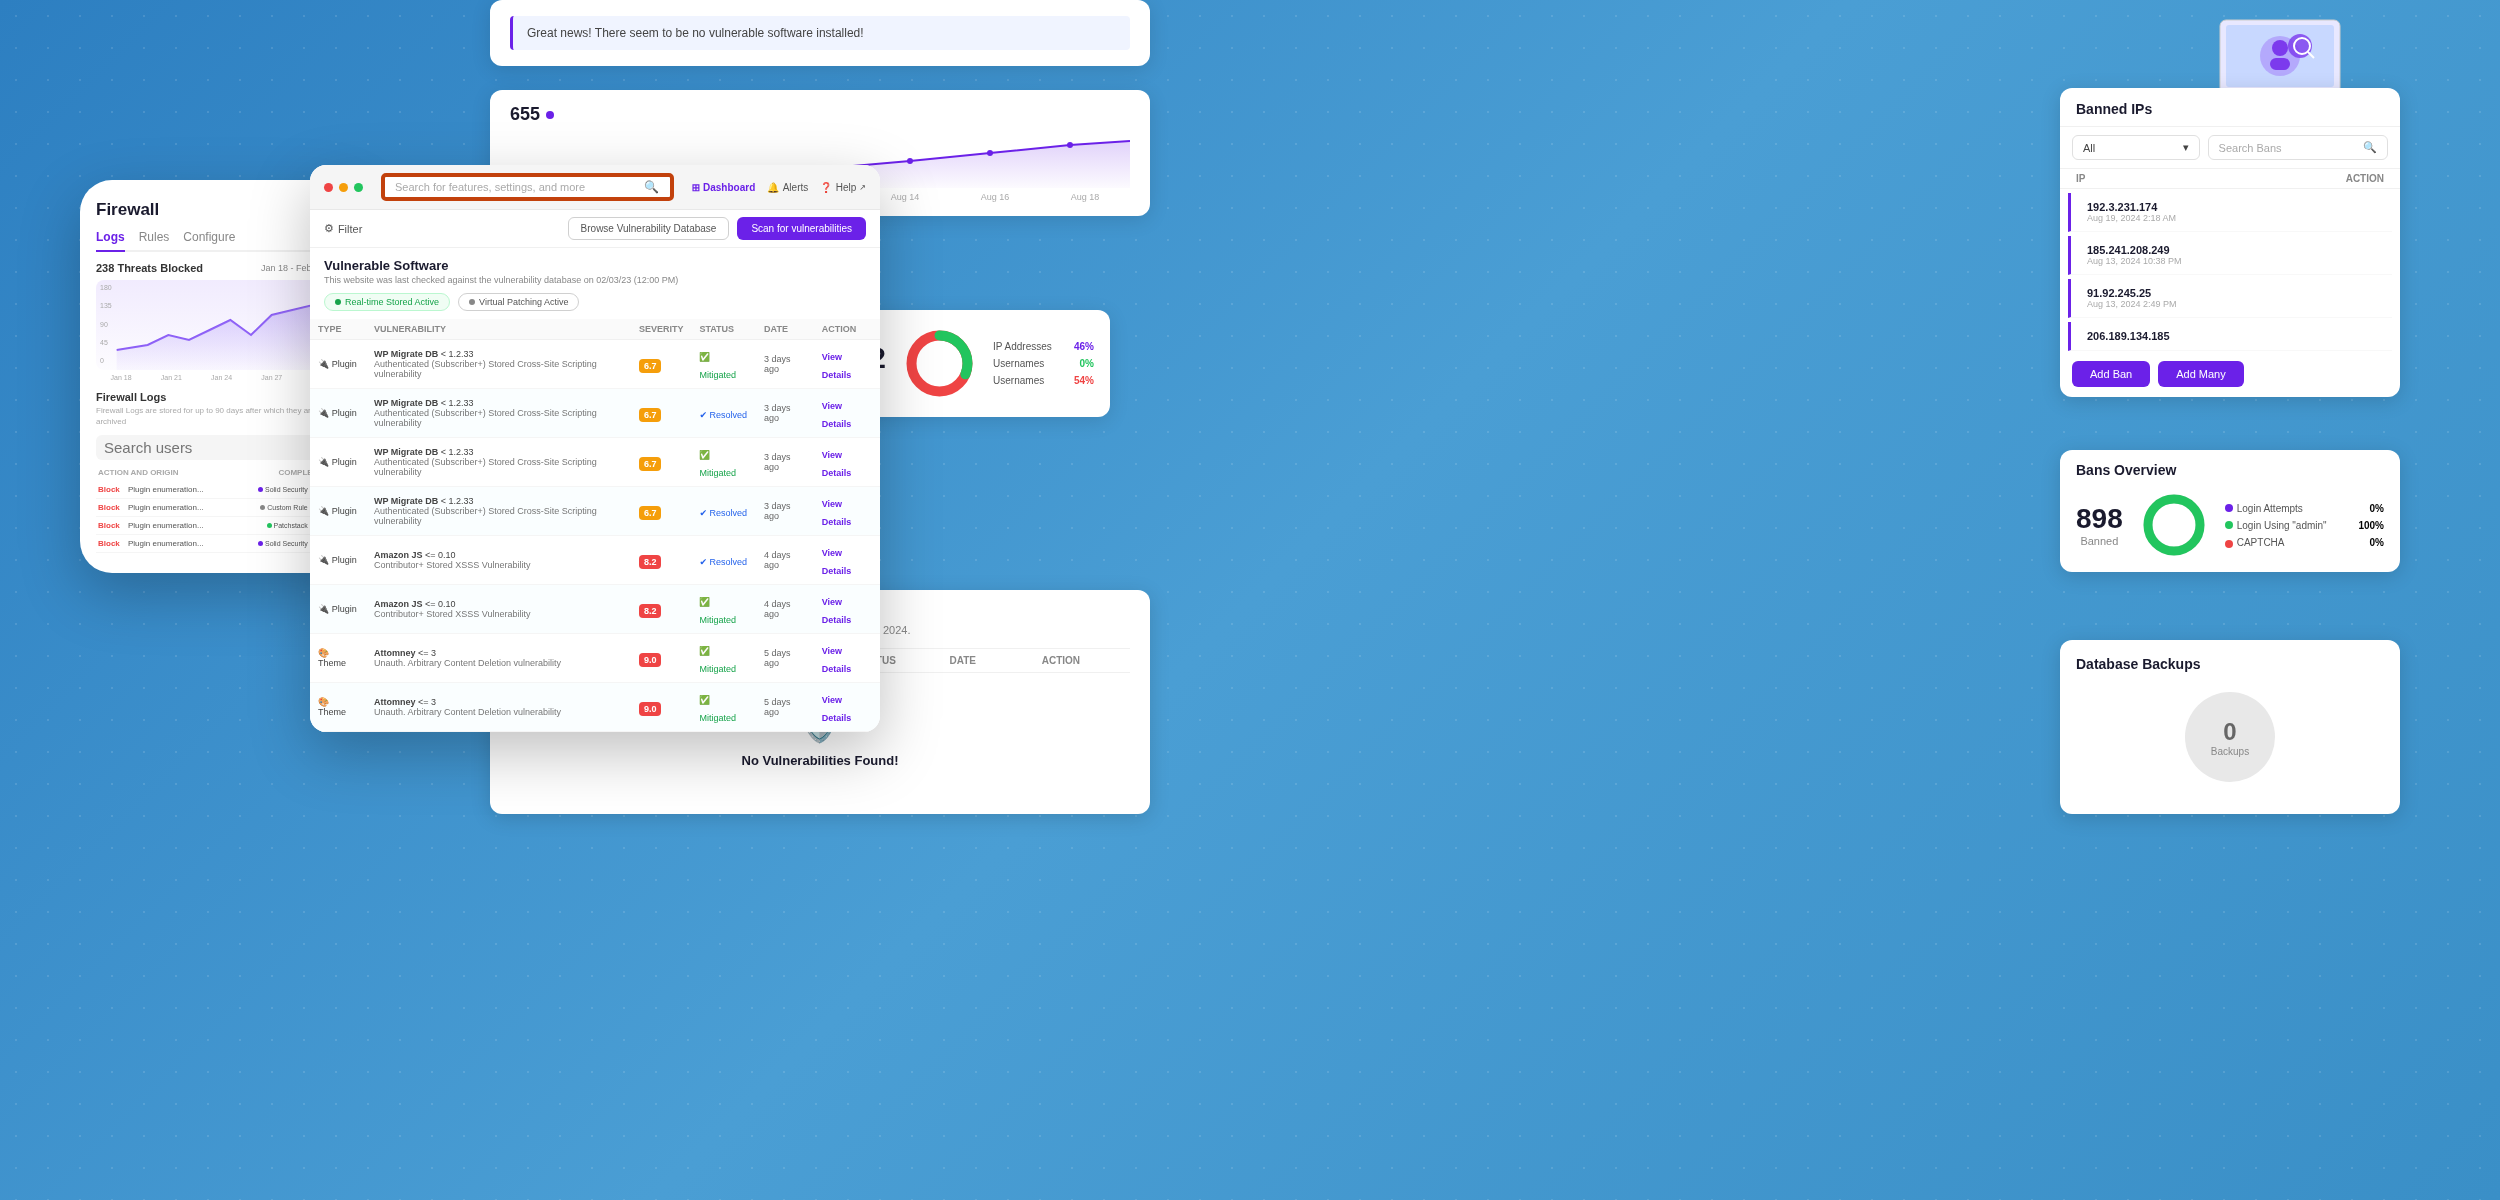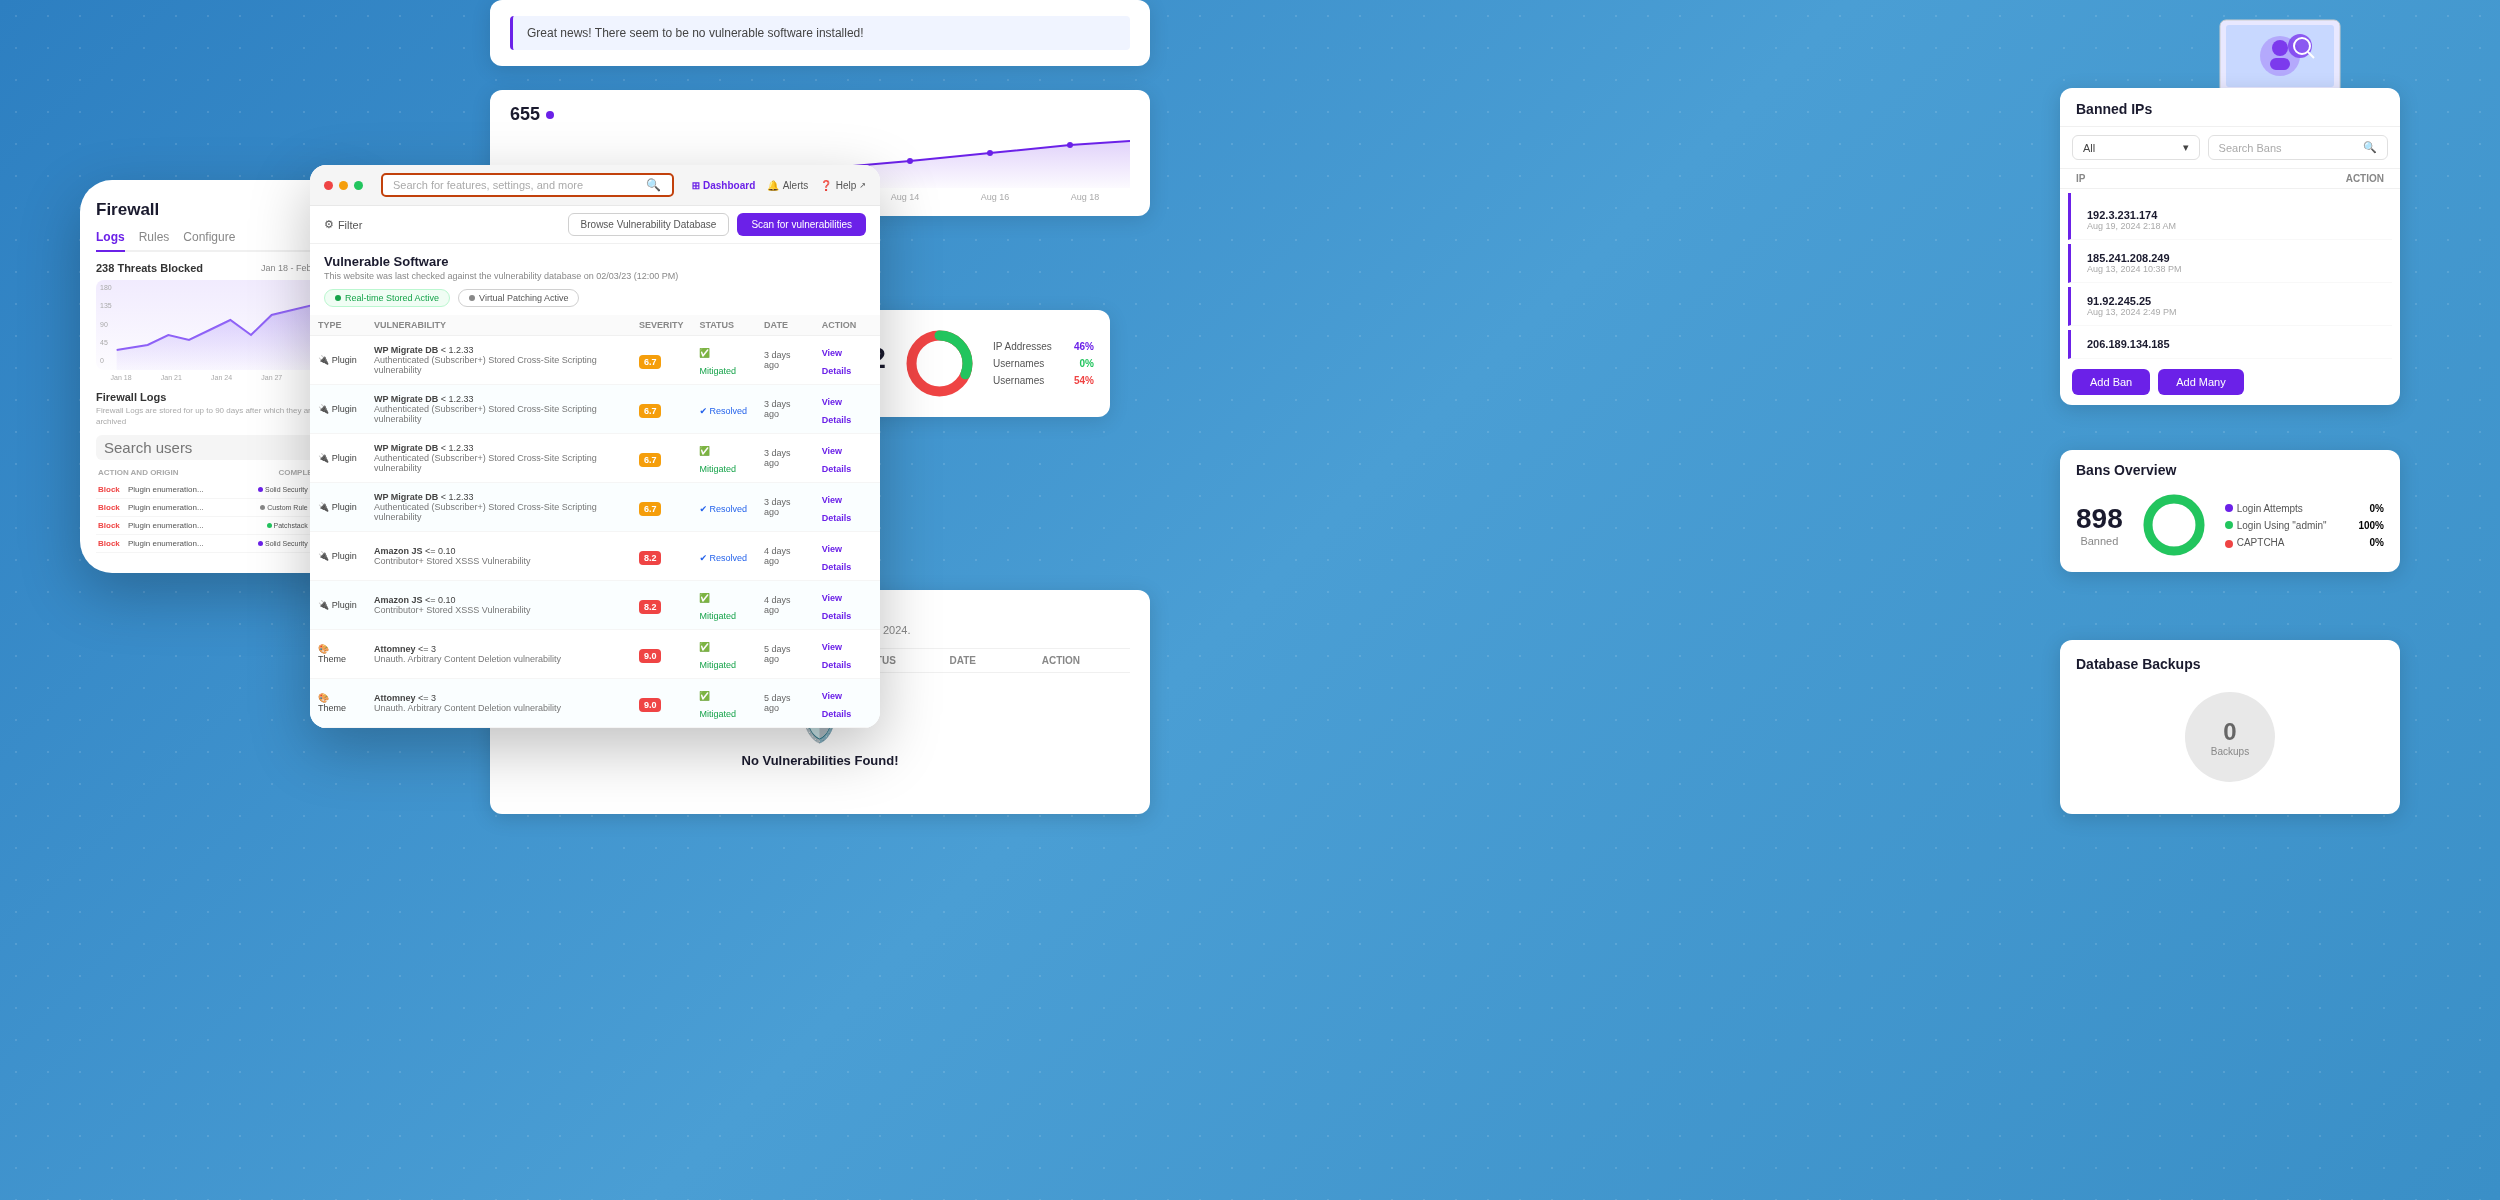--- a/index.html
+++ b/index.html
@@ -145,21 +145,21 @@
     </div>
 
     <div style="display:flex;justify-content:space-between;padding:4px 16px;border-top:1px solid #f0f0f0;border-bottom:1px solid #f0f0f0;">
       <span style="font-size:10px;font-weight:600;color:#888;">IP</span>
       <span style="font-size:10px;font-weight:600;color:#888;">ACTION</span>
     </div>
 
     <div>
       <div style="display:flex;align-items:flex-start;padding:8px 16px;border-left:3px solid #6b21e8;margin:4px 8px 0;border-bottom:1px solid #f8f8f8;">
         <div>
-          <div style="font-size:11px;font-weight:600;color:#1a1a2e;margin-top:8px;">192.3.231.174</div>
+          <div style="font-size:11px;font-weight:600;color:#1a1a2e;">192.3.231.174</div>
           <div style="font-size:9px;color:#aaa;">Aug 19, 2024 2:18 AM</div>
         </div>
       </div>
       <div style="display:flex;align-items:flex-start;padding:8px 16px;border-left:3px solid #6b21e8;margin:4px 8px 0;border-bottom:1px solid #f8f8f8;">
         <div>
           <div style="font-size:11px;font-weight:600;color:#1a1a2e;">185.241.208.249</div>
           <div style="font-size:9px;color:#aaa;">Aug 13, 2024 10:38 PM</div>
         </div>
       </div>
       <div style="display:flex;align-items:flex-start;padding:8px 16px;border-left:3px solid #6b21e8;margin:4px 8px 0;border-bottom:1px solid #f8f8f8;">
@@ -250,21 +250,21 @@
       <div style="font-size:13px;font-weight:600;color:#1a1a2e;">No Vulnerabilities Found!</div>
     </div>
   </div>
 
   <div style="position:absolute;left:310px;top:165px;width:570px;background:white;border-radius:16px;box-shadow:0 20px 60px rgba(0,0,0,0.25);z-index:25;overflow:hidden;">
 
     <div style="background:#f5f5f5;padding:8px 14px;display:flex;align-items:center;gap:6px;border-bottom:1px solid #e8e8e8;">
       <div style="width:9px;height:9px;border-radius:50%;background:#ef4444;"></div>
       <div style="width:9px;height:9px;border-radius:50%;background:#f59e0b;"></div>
       <div style="width:9px;height:9px;border-radius:50%;background:#22c55e;"></div>
-      <div style="flex:1;display:flex;align-items:center;background:white;border:2px solid #c2410c;border-radius:5px;padding:3px 10px;margin:0 12px;gap:6px;">
+      <div style="flex:1;display:flex;align-items:center;background:white;border:4px solid #c2410c;border-radius:5px;padding:3px 10px;margin:0 12px;gap:6px;">
         <span style="color:#aaa;font-size:11px;">Search for features, settings, and more</span>
         <span style="margin-left:auto;color:#aaa;font-size:12px;">🔍</span>
       </div>
       <div style="display:flex;gap:12px;align-items:center;">
         <div style="display:flex;align-items:center;gap:3px;font-size:10px;color:#6b21e8;font-weight:600;cursor:pointer;">
           <span>⊞</span>
           <span>Dashboard</span>
         </div>
         <div style="display:flex;align-items:center;gap:3px;font-size:10px;color:#555;cursor:pointer;">
           <span>🔔</span>

